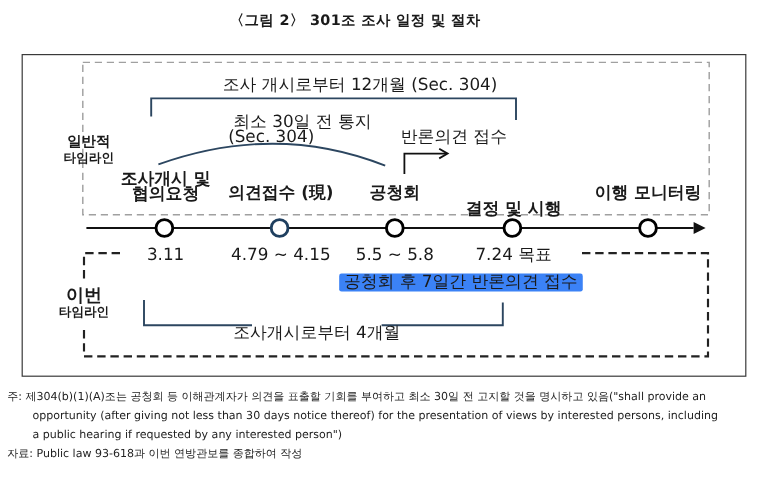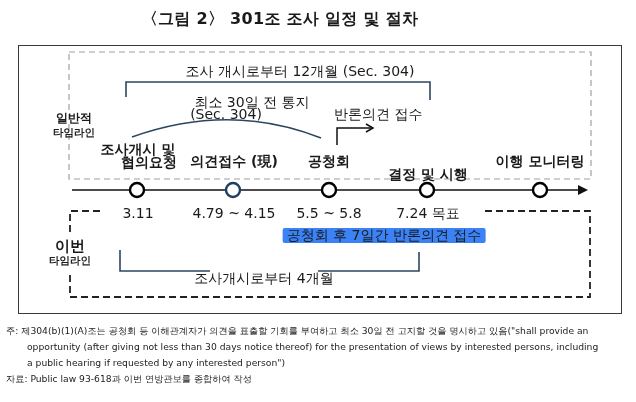--- a/index.html
+++ b/index.html
@@ -1,19 +1,19 @@
 <!DOCTYPE html>
 <html><head>
 <meta charset="utf-8">
 <style>
   html, body { margin: 0; padding: 0; background: #ffffff; }
   body { width: 636px; height: 402px; position: relative; overflow: hidden;
          font-family: "DejaVu Sans", "Liberation Sans", sans-serif; color: #1a1a1a; }
-  .title { position: absolute; left: 0; top: 9px; width: 560px; text-align: center;
-           font-size: 16px; font-weight: bold; letter-spacing: 0.3px; }
+  .title { position: absolute; left: 16px; top: 9px; width: 560px; text-align: center;
+           font-size: 12px; font-weight: bold; letter-spacing: 0.3px; }
   .frame { position: absolute; left: 18px; top: 45px; width: 604px; height: 269px;
            border: 1.5px solid #3a3a3a; box-sizing: border-box; }
   svg.diagram { position: absolute; left: 0; top: 0; }
   .lbl { position: absolute; white-space: nowrap; font-size: 14px; line-height: 13px; }
   .bold { font-weight: bold; }
   .center { transform: translateX(-50%); text-align: center; }
   .tag { background: #3b82f6; padding: 1px 4px; border-radius: 2px; }
   .note { position: absolute; left: 6px; font-size: 9.2px; line-height: 15px; color: #222; white-space: nowrap; }
   .indent { padding-left: 21px; }
 </style>
@@ -55,21 +55,21 @@
 
 <div class="lbl center" style="left:226px; top:96px;margin-left:26px;">최소 30일 전 통지</div>
 <div class="lbl center" style="left:226px; top:108px;">(Sec. 304)</div>
 
 <div class="lbl" style="left:334px; top:108px;">반론의견 접수</div>
 
 <div class="lbl bold center" style="left:74px; top:112px; font-size:12px;">일반적</div>
 <div class="lbl bold center" style="left:74px; top:126px; font-size:10.5px;">타임라인</div>
 
 <div class="lbl bold center" style="left:138px; top:143px;">조사개시 및</div>
-<div class="lbl bold center" style="left:138px; top:156px;margin-left:11px;">협의요청</div>
+<div class="lbl bold center" style="left:138px; top:156px;">협의요청</div>
 <div class="lbl bold center" style="left:234px; top:155px;">의견접수 (現)</div>
 <div class="lbl bold center" style="left:329px; top:155px;">공청회</div>
 <div class="lbl bold center" style="left:428px; top:168px;">결정 및 시행</div>
 <div class="lbl bold center" style="left:540px; top:155px;">이행 모니터링</div>
 
 <div class="lbl center" style="left:138px; top:207px;">3.11</div>
 <div class="lbl center" style="left:234px; top:207px;">4.79 ~ 4.15</div>
 <div class="lbl center" style="left:329px; top:207px;">5.5 ~ 5.8</div>
 <div class="lbl center" style="left:428px; top:207px;">7.24 목표</div>
 

